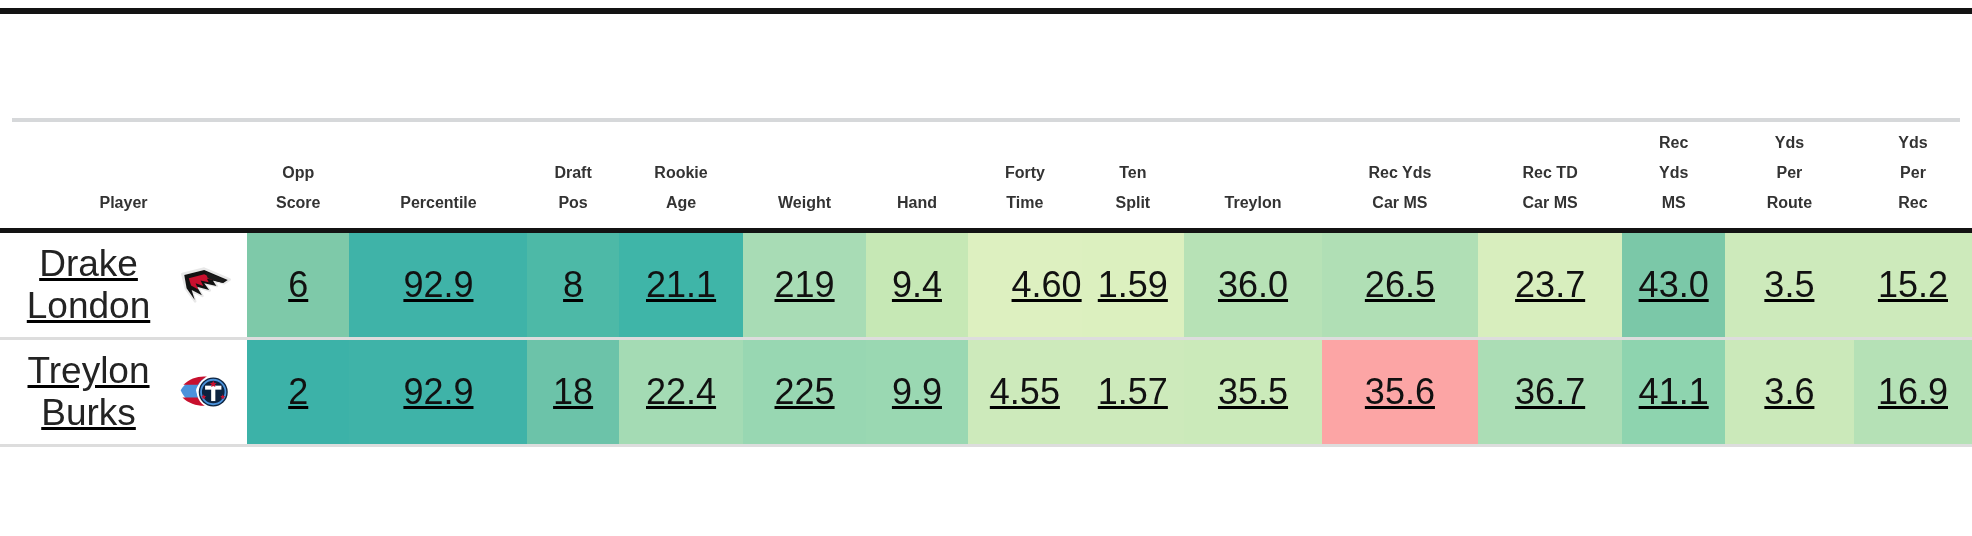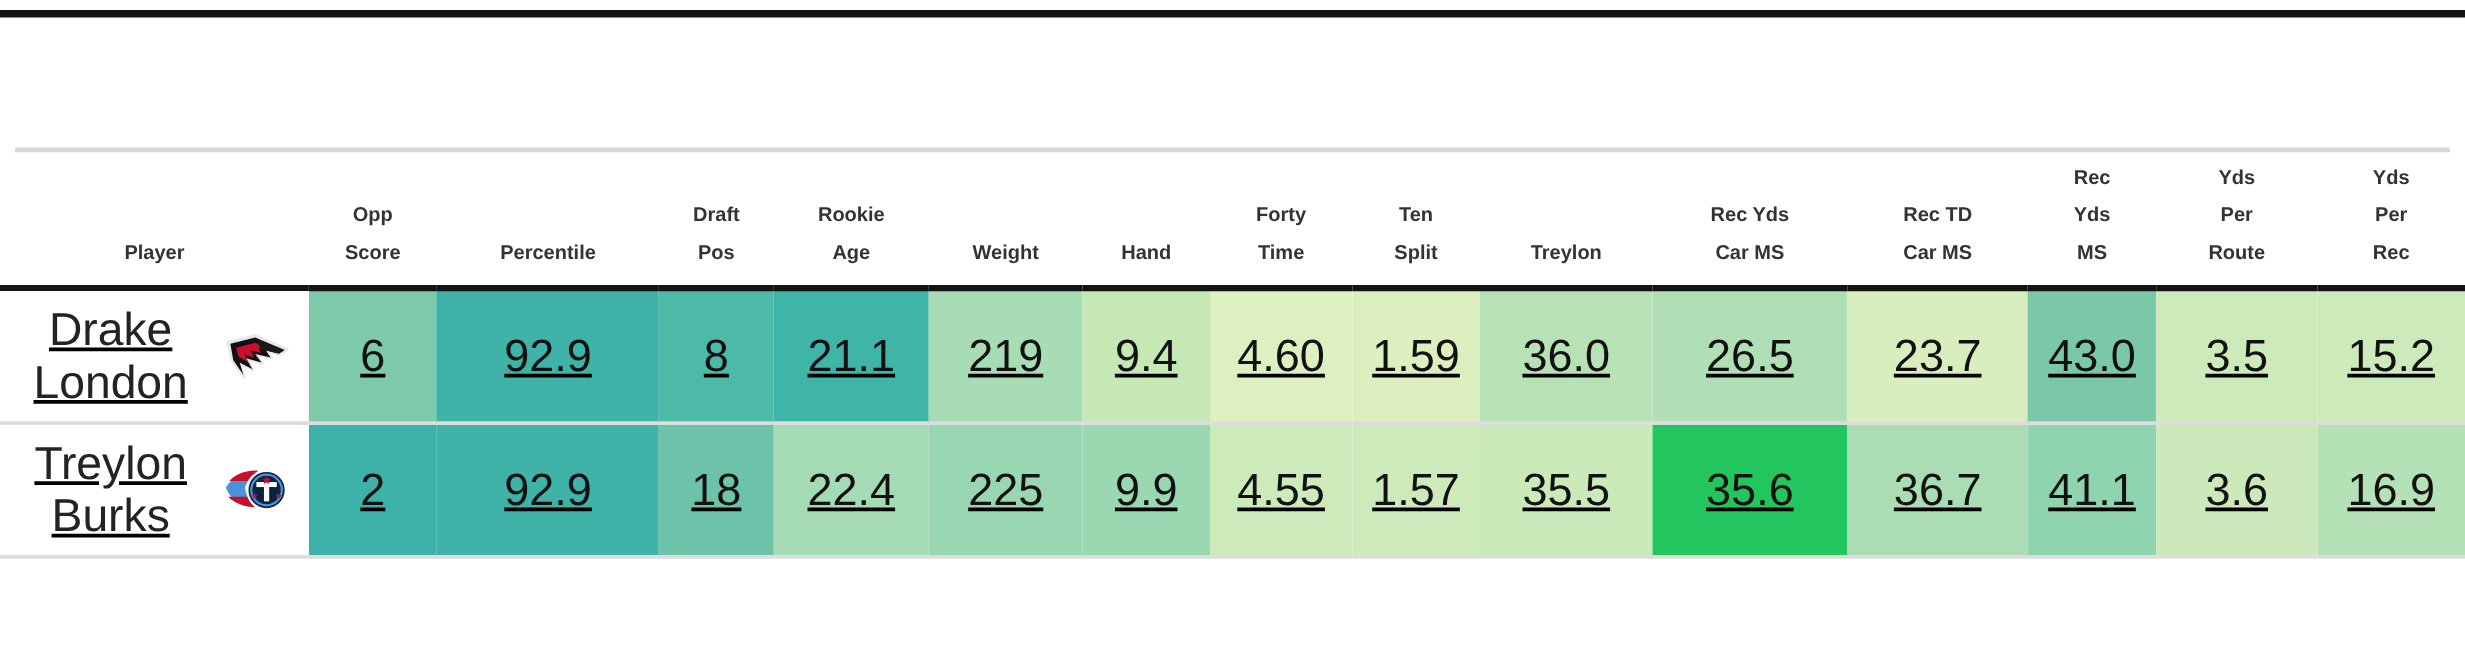--- a/index.html
+++ b/index.html
@@ -237,21 +237,21 @@
                 </svg>
               </span>
             </div>
           </td>
           <td style="background-color: rgb(126, 201, 169);">6</td>
           <td style="background-color: rgb(63, 179, 168);">92.9</td>
           <td style="background-color: rgb(77, 185, 167);">8</td>
           <td style="background-color: rgb(63, 181, 168);">21.1</td>
           <td style="background-color: rgb(168, 220, 181);">219</td>
           <td style="background-color: rgb(198, 232, 181);">9.4</td>
-          <td style="background-color: rgb(221, 240, 192);">4.60</td>
+          <td style="background-color: rgb(221, 240, 192); text-align: right;">4.60</td>
           <td style="background-color: rgb(220, 240, 191);">1.59</td>
           <td style="background-color: rgb(183, 226, 182);">36.0</td>
           <td style="background-color: rgb(176, 223, 181);">26.5</td>
           <td style="background-color: rgb(216, 238, 190);">23.7</td>
           <td style="background-color: rgb(123, 200, 168);">43.0</td>
           <td style="background-color: rgb(205, 234, 187);">3.5</td>
           <td style="background-color: rgb(205, 234, 187);">15.2</td>
         </tr>
         <tr>
           <td class="player-cell">
@@ -276,21 +276,21 @@
           </td>
           <td style="background-color: rgb(60, 178, 168);">2</td>
           <td style="background-color: rgb(63, 179, 168);">92.9</td>
           <td style="background-color: rgb(108, 195, 169);">18</td>
           <td style="background-color: rgb(164, 219, 180);">22.4</td>
           <td style="background-color: rgb(152, 215, 178);">225</td>
           <td style="background-color: rgb(154, 216, 178);">9.9</td>
           <td style="background-color: rgb(205, 234, 187);">4.55</td>
           <td style="background-color: rgb(205, 234, 187);">1.57</td>
           <td style="background-color: rgb(203, 234, 186);">35.5</td>
-          <td style="background-color: #22c55e;">35.6</td>
+          <td style="background-color: #fca5a5;">35.6</td>
           <td style="background-color: rgb(171, 221, 181);">36.7</td>
           <td style="background-color: rgb(142, 212, 175);">41.1</td>
           <td style="background-color: rgb(203, 233, 186);">3.6</td>
           <td style="background-color: rgb(181, 225, 182);">16.9</td>
         </tr>
       </tbody>
   </table>
 
 </div>
 

